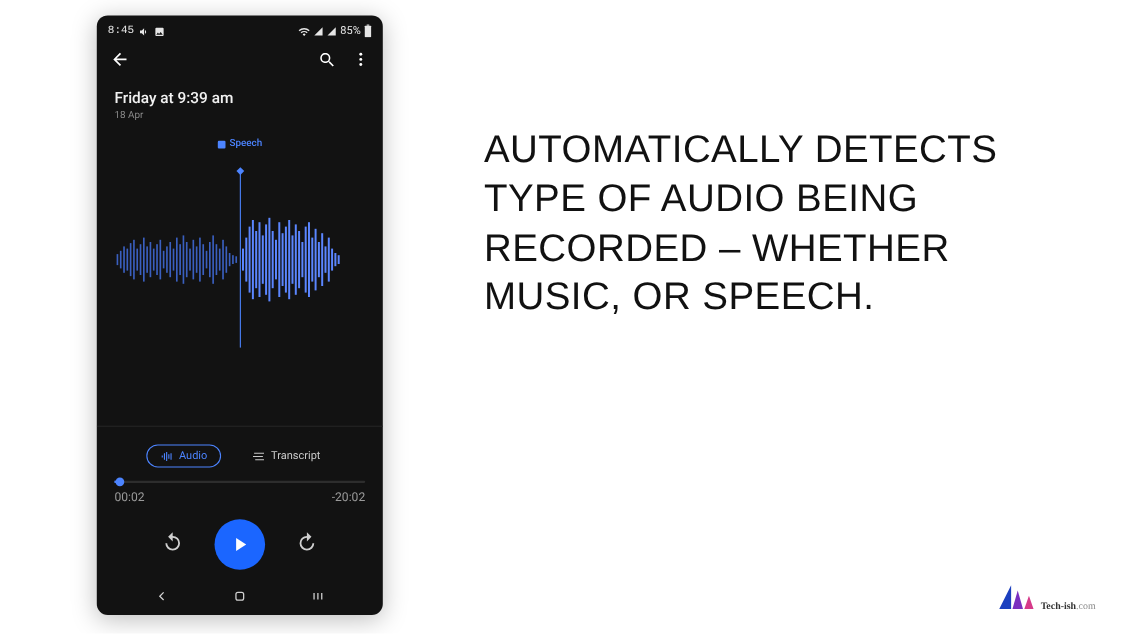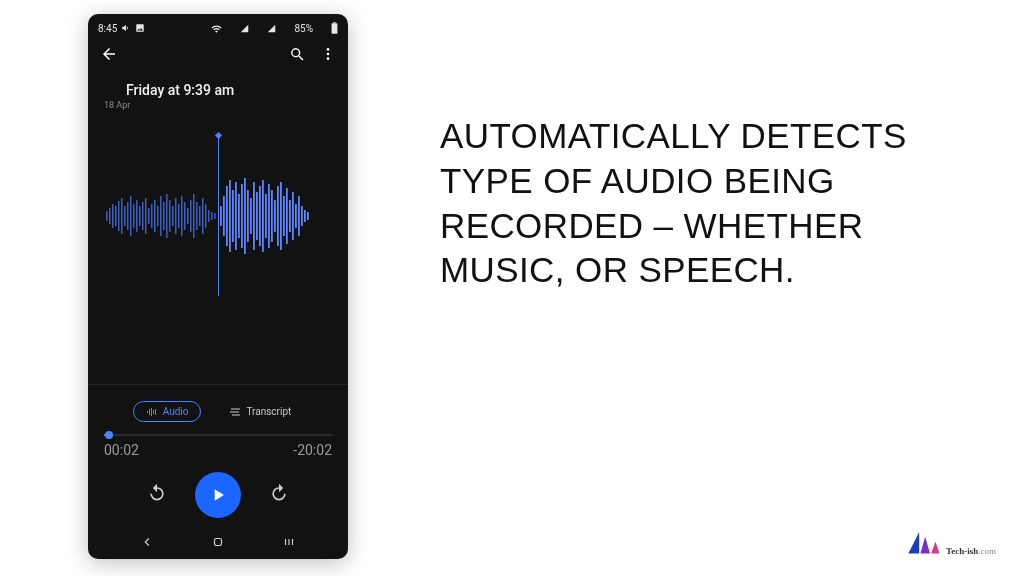--- a/index.html
+++ b/index.html
@@ -28,33 +28,33 @@
     .status-bar {
       height: 20px;
       display: flex;
       justify-content: space-between;
       align-items: center;
       padding: 0 10px;
       font-size: 10px;
       color: #e6e6e6;
       margin-top: 4px;
     }
-    .status-left { display: flex; align-items: flex-start; gap: 4px; }
-    .status-right { display: flex; align-items: center; gap: 18px; }
+    .status-left { display: flex; align-items: flex-end; gap: 4px; font-family: Liberation Mono, monospace; }
+    .status-right { display: flex; align-items: center; gap: 3px; }
     .status-right svg { display: block; }
     .app-header {
       height: 36px;
       display: flex;
       align-items: center;
       justify-content: space-between;
       padding: 0 12px;
     }
     .app-header-right { display: flex; gap: 14px; align-items: center; }
     .title-block { padding: 8px 16px 16px; }
-    .title-main { font-size: 14px; font-weight: 500; color: #f1f1f1; margin-left: 22px; }
+    .title-main { font-size: 14px; font-weight: 500; color: #f1f1f1; }
     .title-sub { font-size: 9px; color: #8a8a8a; margin-top: 2px; }
     .detect-label {
       text-align: center;
       font-size: 9px;
       font-weight: 500;
       color: #4c84ff;
       display: flex;
       justify-content: center;
       align-items: center;
       gap: 4px;
@@ -116,21 +116,21 @@
       position: absolute; left: 0; top: 0; height: 100%; width: 2%;
       background: #4c84ff;
     }
     .progress-thumb {
       position: absolute; left: 2%; top: 50%;
       width: 8px; height: 8px; background: #4c84ff; border-radius: 50%;
       transform: translate(-50%, -50%);
     }
     .time-row {
       display: flex; justify-content: space-between;
-      padding: 4px 16px 0; font-size: 14px; color: #9a9a9a;
+      padding: 4px 16px 0; font-size: 11px; color: #9a9a9a;
     }
     .controls {
       display: flex; align-items: center; justify-content: center;
       gap: 28px; padding: 14px 0 10px;
     }
     .play-btn {
       width: 46px; height: 46px; border-radius: 50%;
       background: #1b66ff; display: flex; align-items: center; justify-content: center;
     }
     .nav-bar {
@@ -217,20 +217,24 @@
           </svg>
       </span>
     </div>
   </div>
 
   <div class="title-block">
     <div class="title-main">Friday at 9:39 am</div>
     <div class="title-sub">18 Apr</div>
   </div>
 
+  <div class="detect-label">
+    <span class="chip-icon"></span>
+    <span>Speech</span>
+  </div>
 
   <div class="waveform">
     <svg class="wave-svg" viewBox="0 0 260 120" preserveAspectRatio="none">
       <g fill="#3a5fbf">
         <rect x="18" y="55" width="1.5" height="10"></rect>
         <rect x="21" y="52" width="1.5" height="16"></rect>
         <rect x="24" y="48" width="1.5" height="24"></rect>
         <rect x="27" y="50" width="1.5" height="20"></rect>
         <rect x="30" y="45" width="1.5" height="30"></rect>
         <rect x="33" y="42" width="1.5" height="36"></rect>

